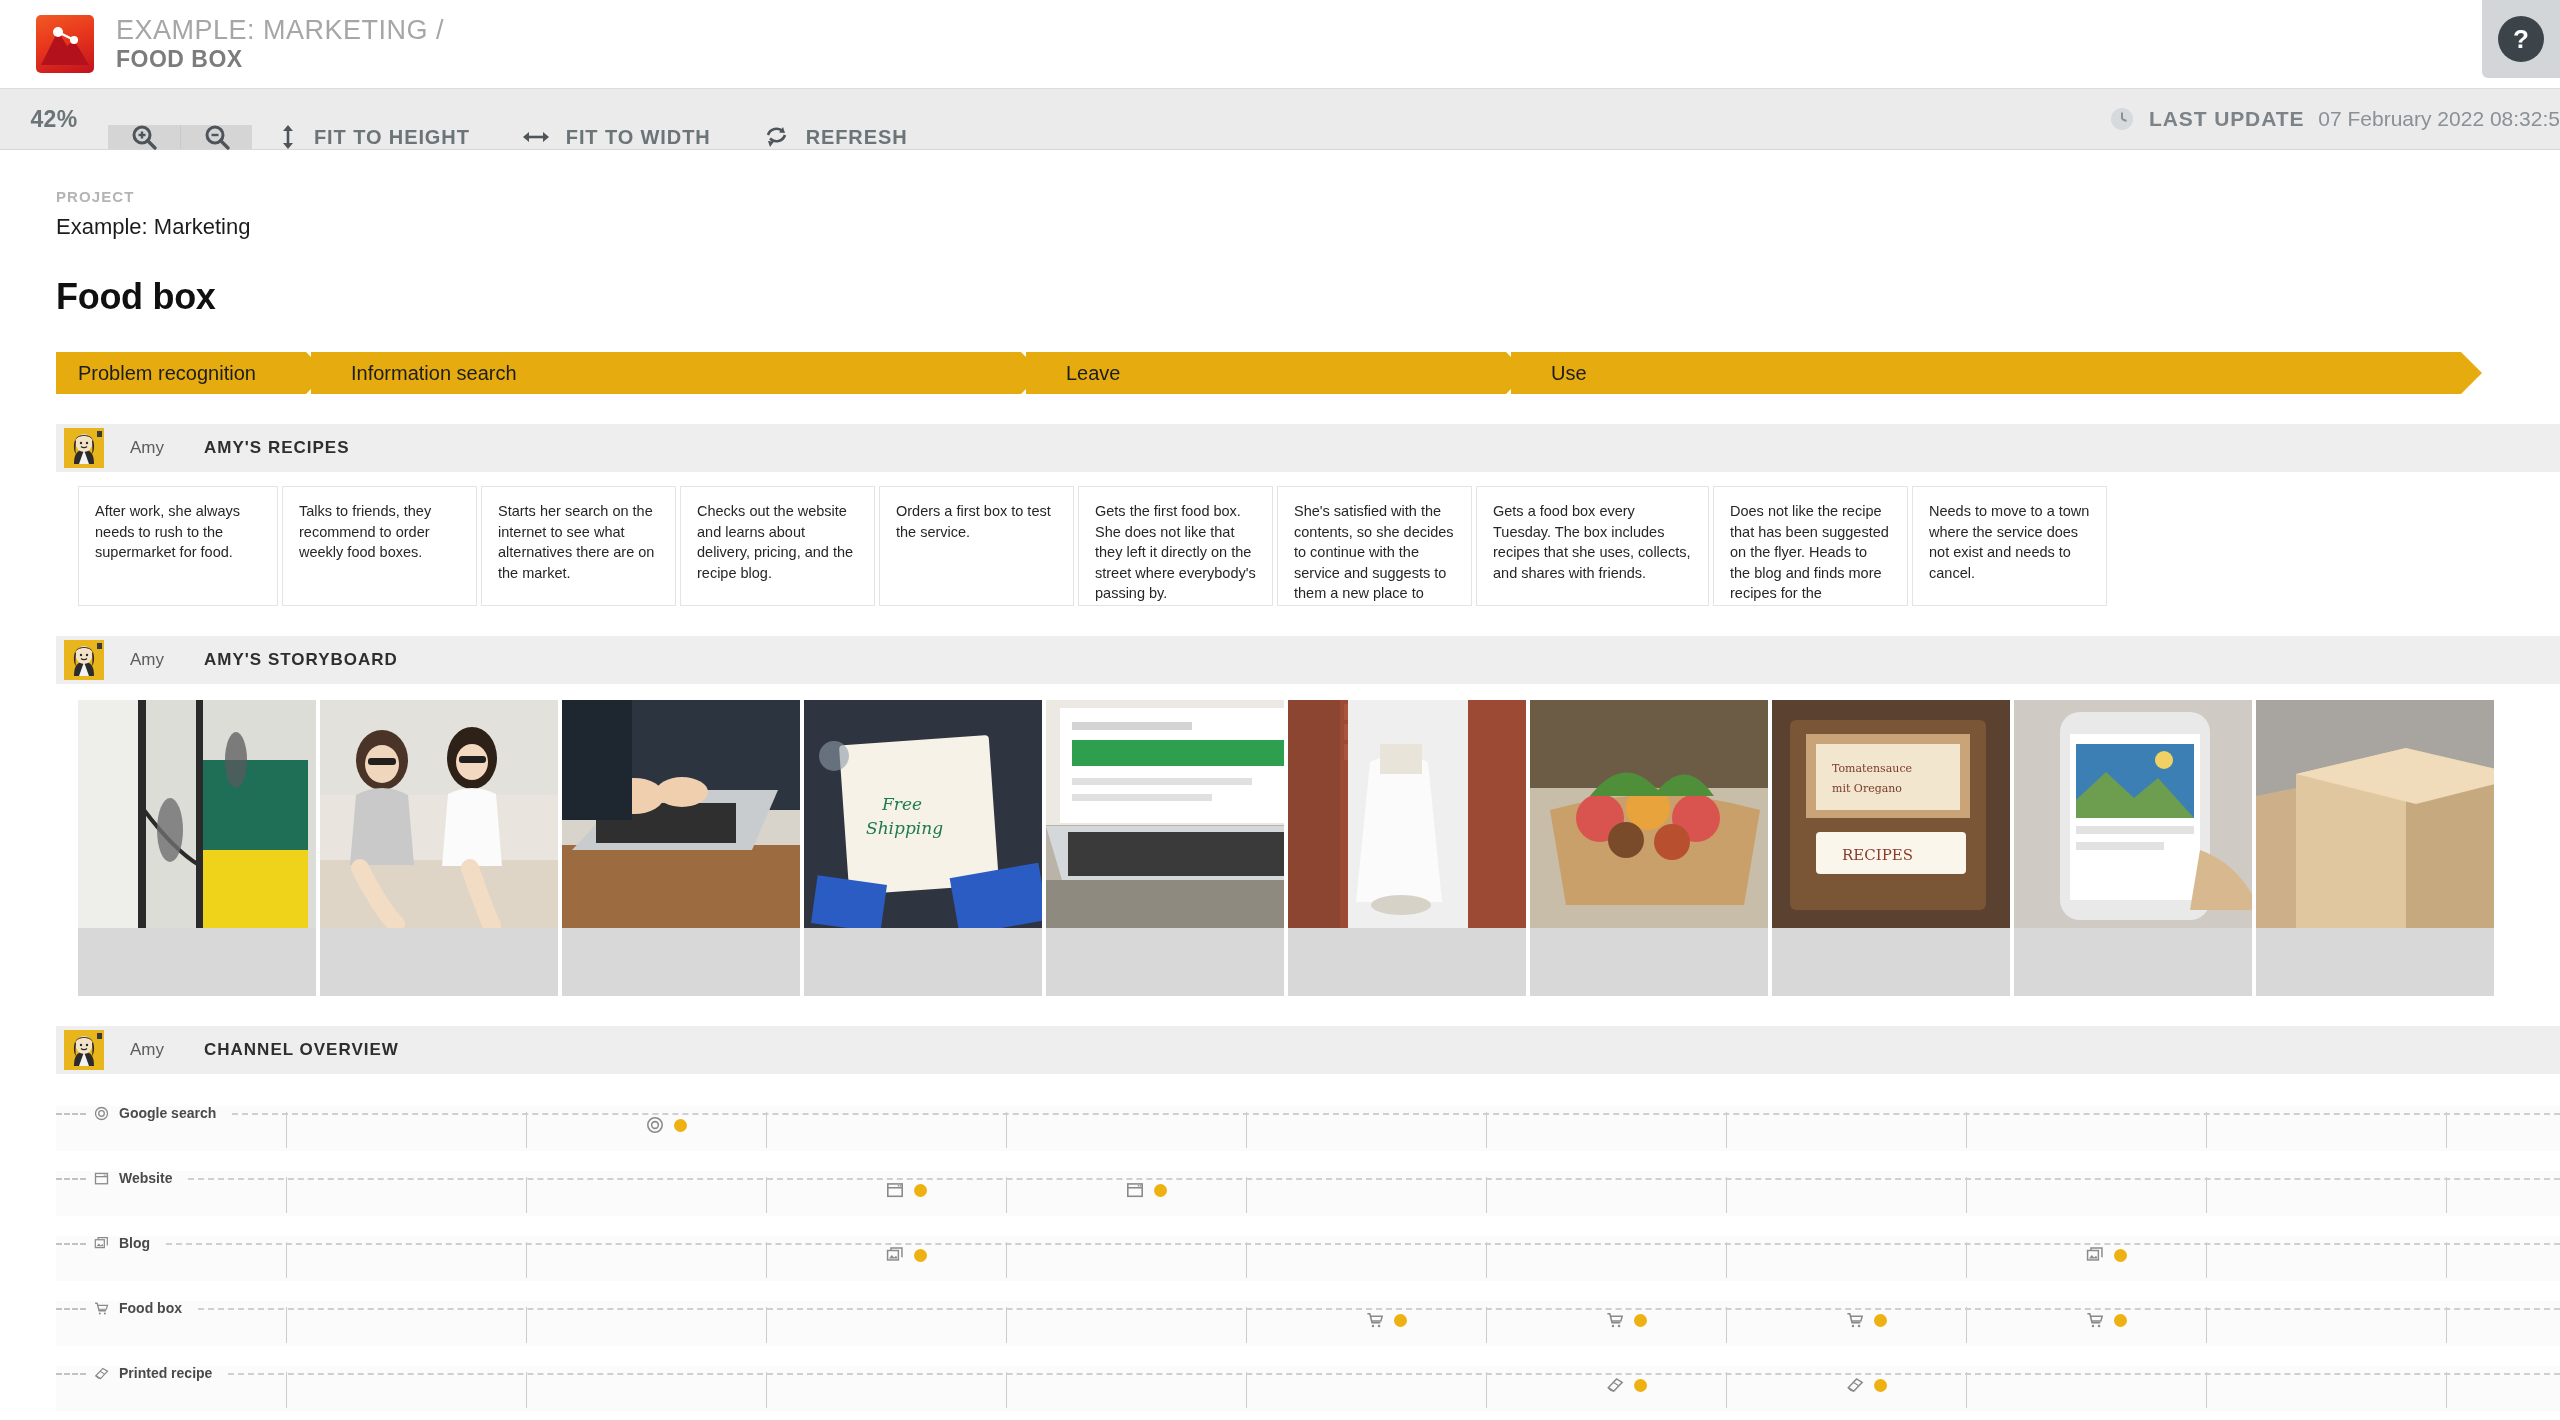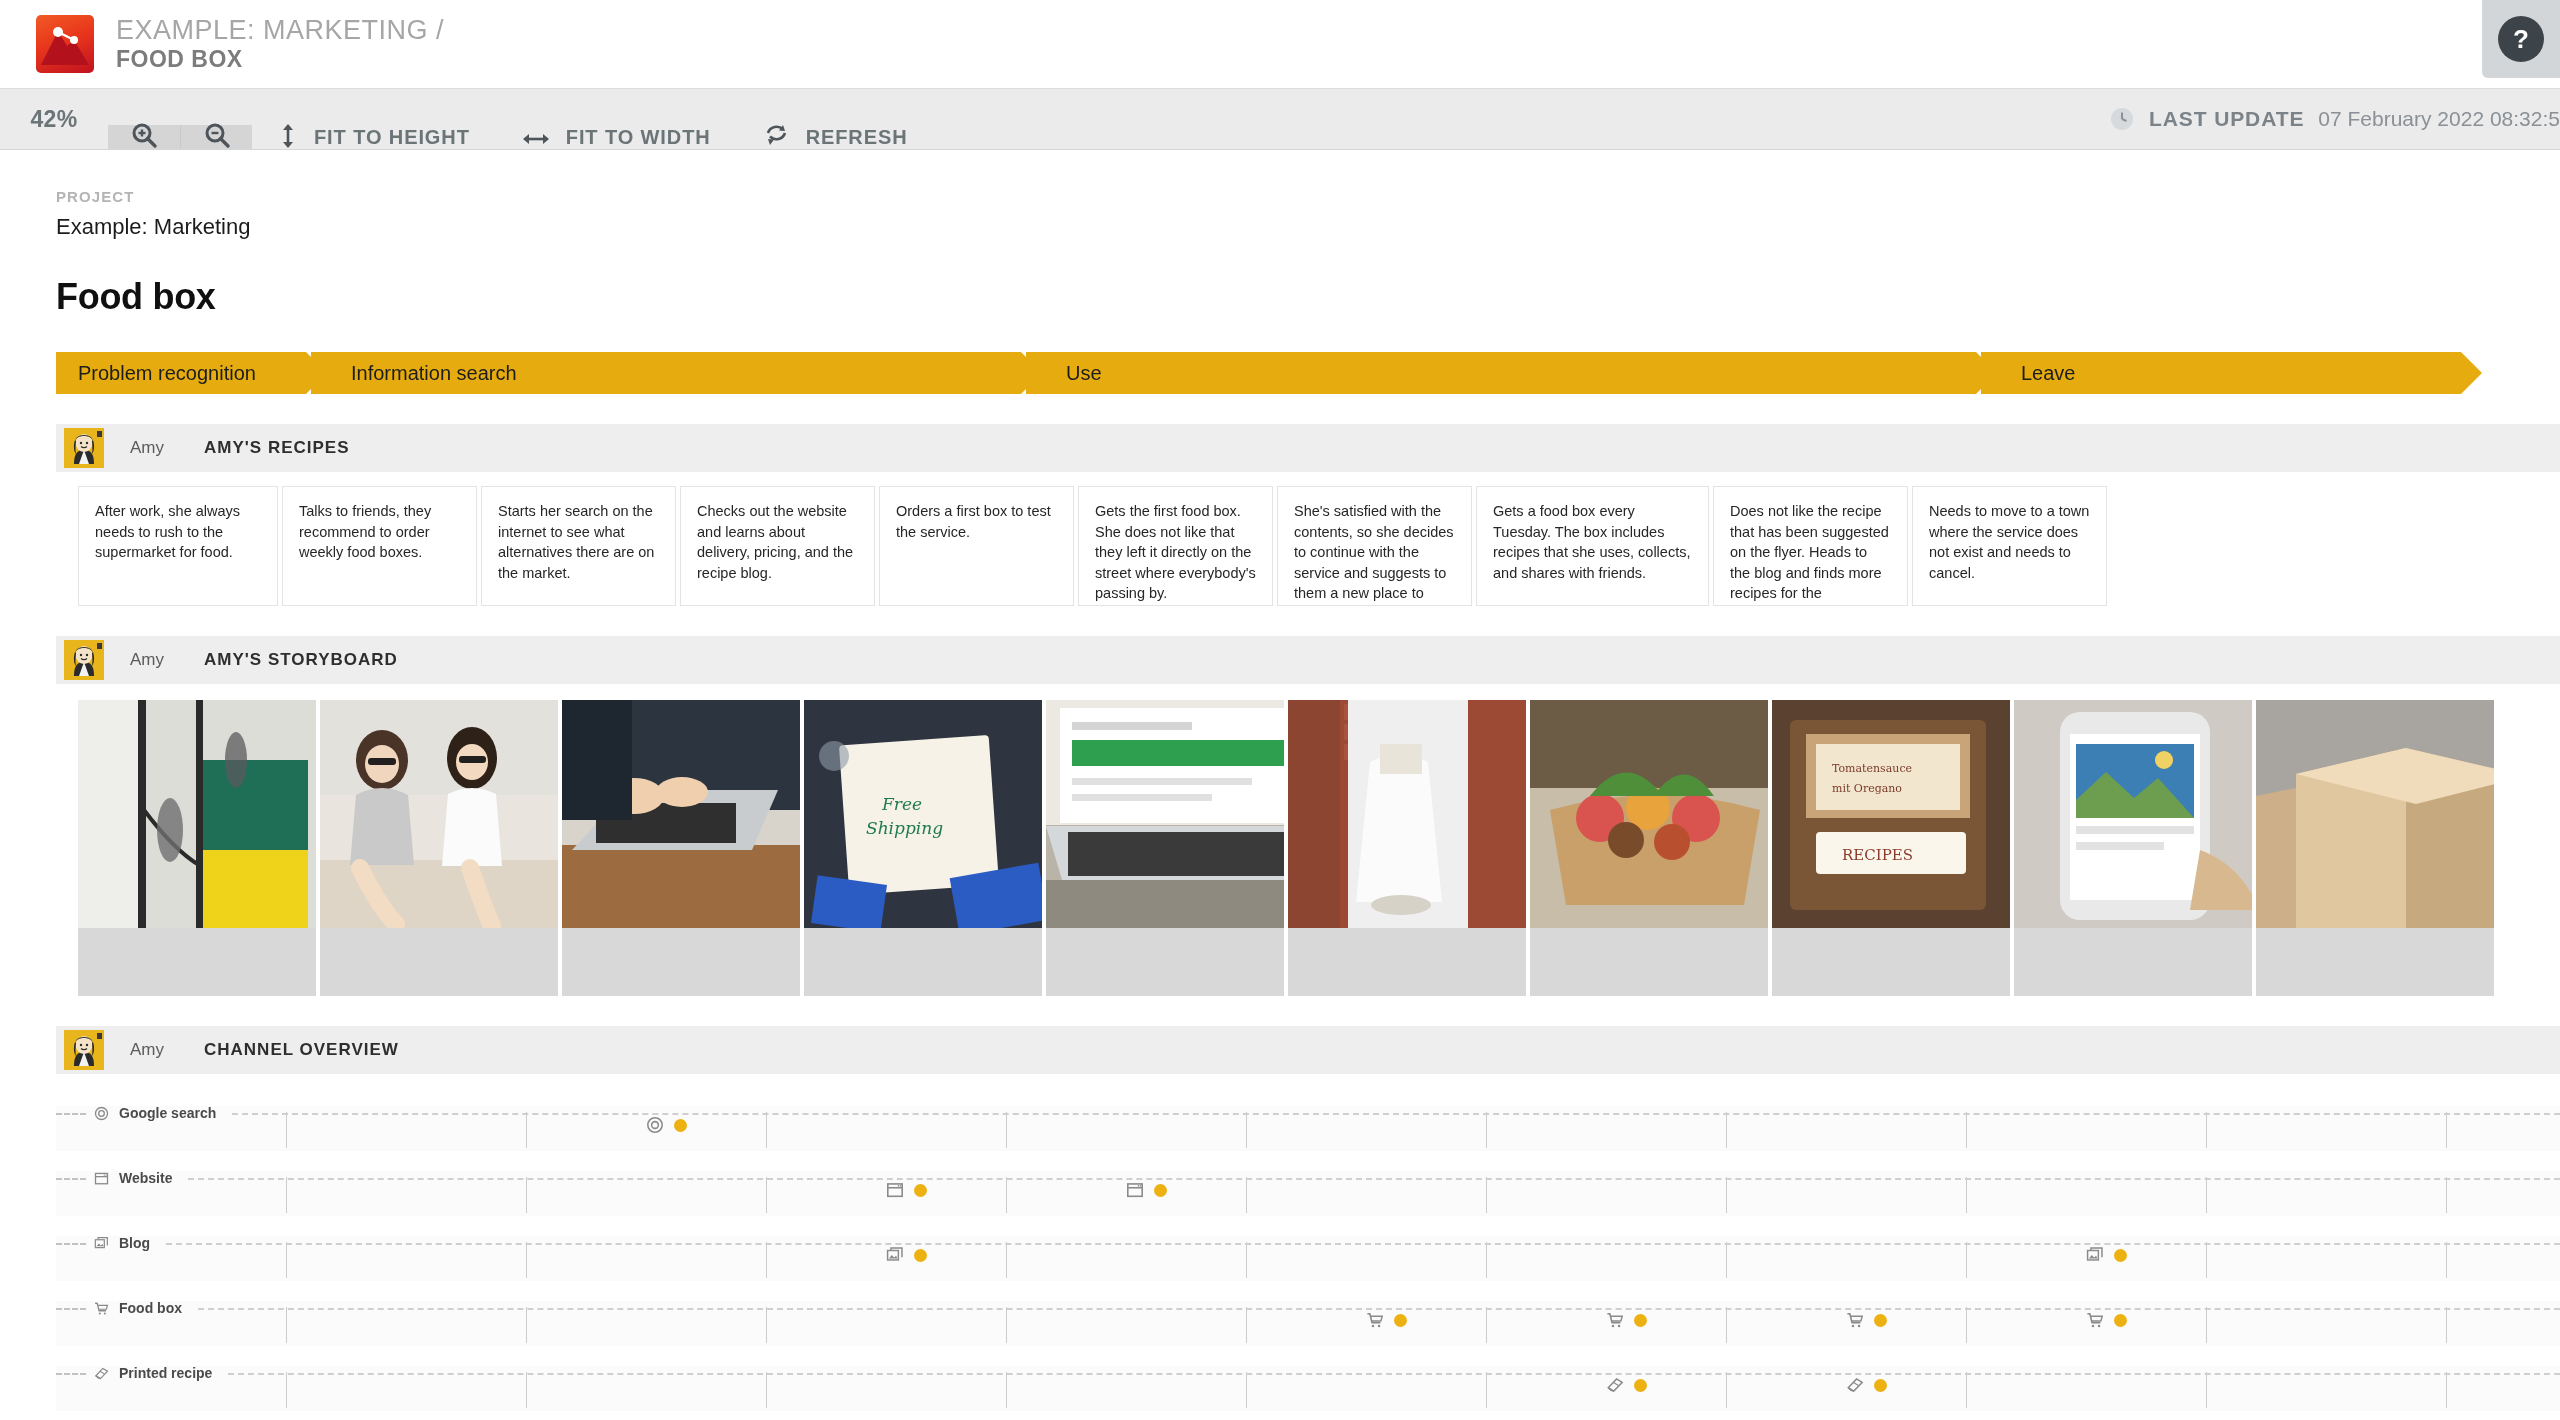--- a/index.html
+++ b/index.html
@@ -49,21 +49,21 @@
     height: 62px; background: #ebebeb;
     border-top: 1px solid #dcdcdc; border-bottom: 1px solid #d7d7d7;
     display: flex; align-items: stretch; position: relative;
   }
   .zoom-level {
     display: flex; align-items: center; justify-content: center;
     min-width: 108px; padding: 8px 20px;
     font-size: 23px; font-weight: 700; color: #6b7477; letter-spacing: .3px;
   }
   .tb-btn {
-    display: flex; align-items: flex-end; gap: 16px;
+    display: flex; align-items: center; gap: 16px;
     padding: 0 26px; cursor: pointer;
     color: #6b7477;
     margin-top: 36px;
   }
   .tb-btn.square { width: 72px; padding: 0; justify-content: center; background: #d5d5d5; }
   .tb-btn.square + .tb-btn.square { border-left: 1px solid #c9c9c9; }
   .tb-label {
     font-size: 20px; font-weight: 700; letter-spacing: .9px; color: #6b7477;
     white-space: nowrap;
   }
@@ -278,25 +278,25 @@
     <div class="meta-name">Food box</div>
   </div>
 
   <div class="phases" id="phase-bar">
       <div class="phase" style="width: 250px;">
         <span>Problem recognition</span>
       </div>
       <div class="phase" style="width: 710px;">
         <span>Information search</span>
       </div>
+      <div class="phase" style="width: 480px;">
+        <span>Leave</span>
+      </div>
       <div class="phase" style="width: 950px;">
         <span>Use</span>
-      </div>
-      <div class="phase" style="width: 480px;">
-        <span>Leave</span>
       </div>
     </div>
 
   <div class="section">
     <div class="section-head">
       <div class="avatar">
         <svg width="40" height="40" viewBox="0 0 40 40">
           <rect x="0" y="0" width="40" height="40" fill="#e8b61c"></rect>
           <rect x="33" y="3" width="5" height="6" fill="#3a3a3a"></rect>
           <path d="M10 36 C10 26 13 22 20 22 C27 22 30 26 30 36 Z" fill="#2b2b2b"></path>

